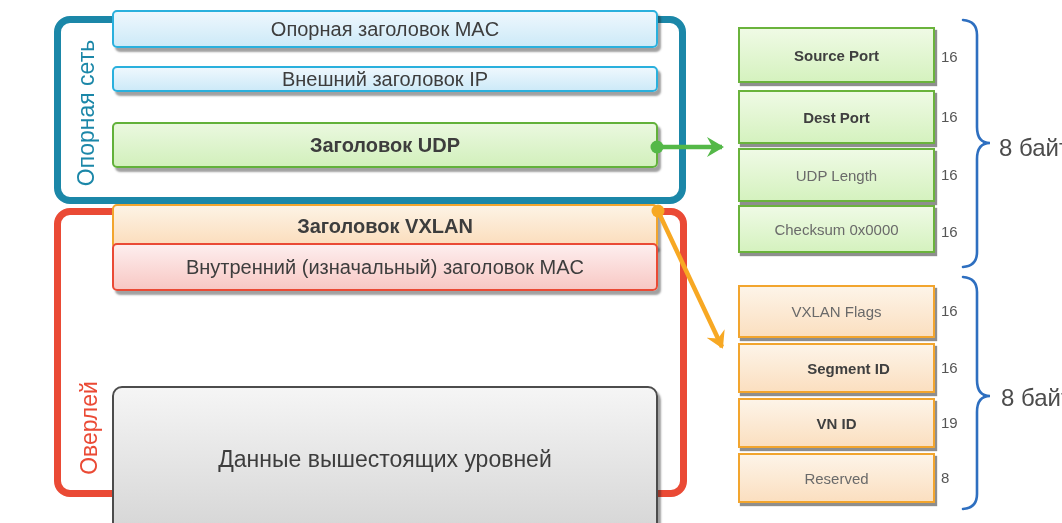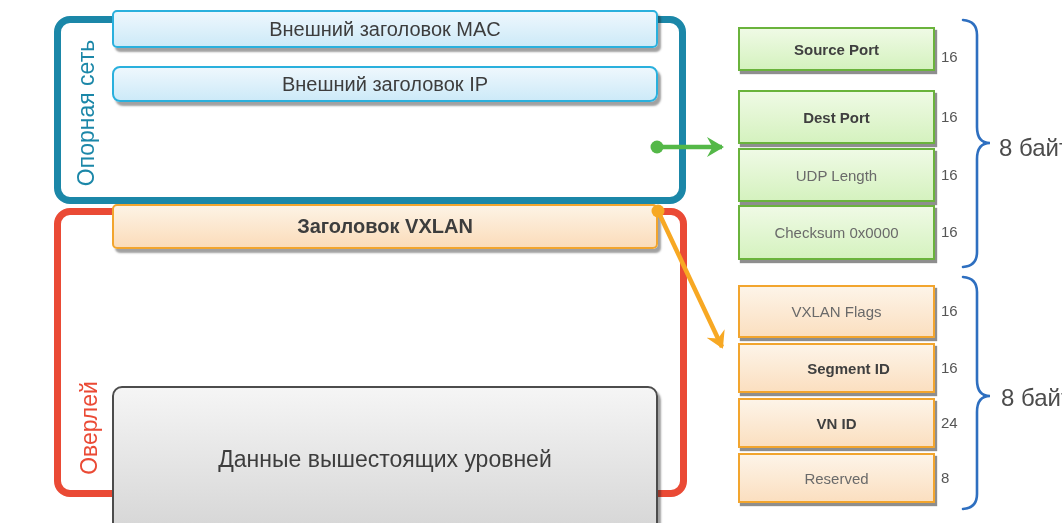--- a/index.html
+++ b/index.html
@@ -52,43 +52,45 @@
 <body>
 
 <div id="canvas">
 
   <div class="bracket teal" style="left:54px;top:16px;width:632px;height:188px;"></div>
   <div class="bracket red" style="left:54px;top:208px;width:633px;height:289px;"></div>
 
   <div class="v-label teal" style="left:-4px;top:98px;width:180px;">Опорная сеть</div>
   <div class="v-label red" style="left:19px;top:413px;width:140px;">Оверлей</div>
 
-  <div class="box blue" style="top:10px;height:38px;">Внешний заголовок MAC</div>
-  <div class="box blue" style="top:66px;height:36px;border-radius:8px;">Внешний заголовок IP</div>
+  <div class="box blue" style="top:10px;height:38px;">Опорная заголовок MAC</div>
+  <div class="box blue" style="top:66px;height:26px;">Внешний заголовок IP</div>
+  <div class="box green bold" style="top:122px;height:46px;">Заголовок UDP</div>
   <div class="box orange bold" style="top:184px;height:45px;margin-top:20px;">Заголовок VXLAN</div>
+  <div class="box pink" style="top:243px;height:48px;">Внутренний (изначальный) заголовок MAC</div>
   <div class="box gray" style="top:368px;height:147px;margin-top:18px;">Данные вышестоящих уровней</div>
 
-  <div class="detail-row green bold" style="top:27px;height:44px;">Source Port</div>
+  <div class="detail-row green bold" style="top:27px;height:56px;">Source Port</div>
   <div class="detail-row green" style="top:148px;height:54px;">UDP Length</div>
   <div class="detail-row green bold" style="top:90px;height:54px;">Dest Port</div>
-  <div class="detail-row green" style="top:205px;height:55px;">Checksum 0x0000</div>
+  <div class="detail-row green" style="top:205px;height:48px;">Checksum 0x0000</div>
 
   <div class="bits" style="top:47px;">16</div>
   <div class="bits" style="top:107px;">16</div>
   <div class="bits" style="top:165px;">16</div>
   <div class="bits" style="top:222px;">16</div>
 
   <div class="detail-row orange" style="top:285px;height:53px;">VXLAN Flags</div>
   <div class="detail-row orange bold" style="top:343px;height:50px;padding-left:24px;">Segment ID</div>
   <div class="detail-row orange bold" style="top:398px;height:50px;">VN ID</div>
   <div class="detail-row orange" style="top:453px;height:50px;">Reserved</div>
 
   <div class="bits" style="top:301px;">16</div>
   <div class="bits" style="top:358px;">16</div>
-  <div class="bits" style="top:413px;">24</div>
+  <div class="bits" style="top:413px;">19</div>
   <div class="bits" style="top:468px;">8</div>
 
   <div class="size-label" style="left:999px;top:134px;">8 байт</div>
   <div class="size-label" style="left:1001px;top:384px;">8 байт</div>
 
   <svg class="overlay" width="1062" height="523" viewBox="0 0 1062 523">
     <defs>
       <marker id="ah-green" markerUnits="userSpaceOnUse" markerWidth="18" markerHeight="20" refX="15" refY="10" orient="auto">
         <path d="M0,0 L17,10 L0,20 L5.5,10 Z" fill="#54b848"></path>
       </marker>

